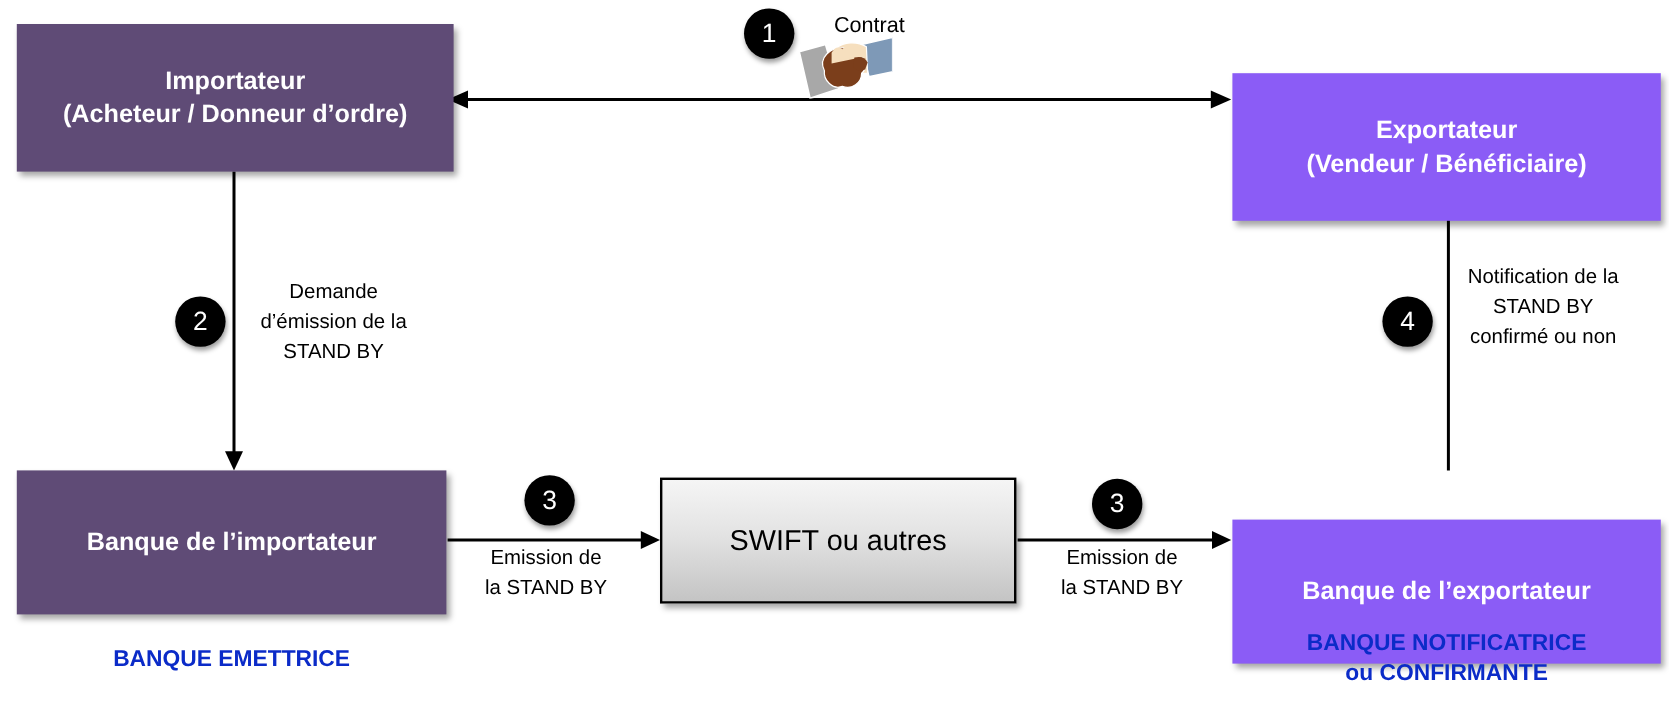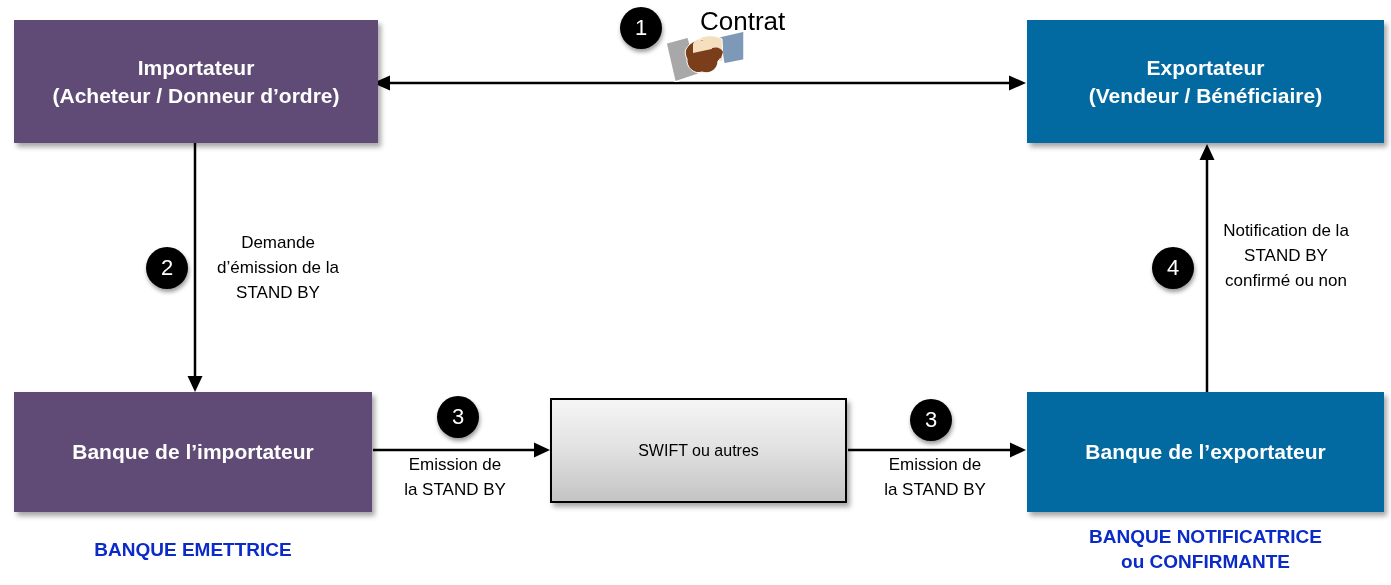--- a/index.html
+++ b/index.html
@@ -8,35 +8,35 @@
     font-family:"Liberation Sans", sans-serif; overflow:hidden;
   }
   
   .node {
     position:absolute; display:flex; flex-direction:column;
     align-items:center; justify-content:center; text-align:center;
     color:#ffffff; font-weight:bold;
     box-shadow:3px 4px 5px rgba(0,0,0,0.35);
   }
   .purple { background:#5F4B76; }
-  .green  { background:#0369a1; }
+  .green  { background:#8b5cf6;margin-top:41px; }
   .node .title    { font-size:21px; line-height:28px; }
   .node .subtitle { font-size:21px; line-height:28px; }
 
   #box-importer       { left:14px;   top:20px;  width:364px; height:123px; }
   #box-exporter       { left:1027px; top:20px;  width:357px; height:123px; }
   #box-importer-bank  { left:14px;   top:392px; width:358px; height:120px; }
   #box-exporter-bank  { left:1027px; top:392px; width:357px; height:120px; }
 
   #box-swift {
     position:absolute; left:550px; top:398px; width:297px; height:105px;
     background:linear-gradient(to bottom, #f5f5f5 0%, #e3e3e3 45%, #c4c4c4 100%);
     border:2.5px solid #000000;
     display:flex; align-items:center; justify-content:center;
-    font-size:16px; color:#000000;
+    font-size:24px; color:#000000;
     box-shadow:3px 4px 5px rgba(0,0,0,0.35);
     box-sizing:border-box;
   }
 
   
   .caption {
     position:absolute; text-align:center; color:#0B2BC8;
     font-weight:bold; font-size:19px; line-height:25px; white-space:pre-line;
   }
   #caption-issuing  { left:14px;   top:537px; width:358px; }
@@ -53,21 +53,21 @@
   #circle-2 { left:146px;  top:247px; }
   #circle-3a{ left:437px;  top:396px; }
   #circle-3b{ left:910px;  top:399px; }
   #circle-4 { left:1152px; top:247px; }
 
   
   .step-label {
     position:absolute; text-align:center; color:#000000;
     font-size:17px; line-height:25px; white-space:pre-line;
   }
-  #label-contract { left:700px;  top:9px;   width:90px;  text-align:left; font-size:26px; }
+  #label-contract { left:664px;  top:9px;   width:90px;  text-align:right; font-size:18px; }
   #label-request  { left:197px;  top:230px; width:162px; }
   #label-issue-l  { left:375px;  top:452px; width:160px; }
   #label-issue-r  { left:855px;  top:452px; width:160px; }
   #label-notify   { left:1202px; top:218px; width:168px;text-align:center; }
 
   
   #arrows { position:absolute; left:0; top:0; pointer-events:none; }
   #handshake { position:absolute; left:660px; top:30px; pointer-events:none; }
 </style>
 </head>

